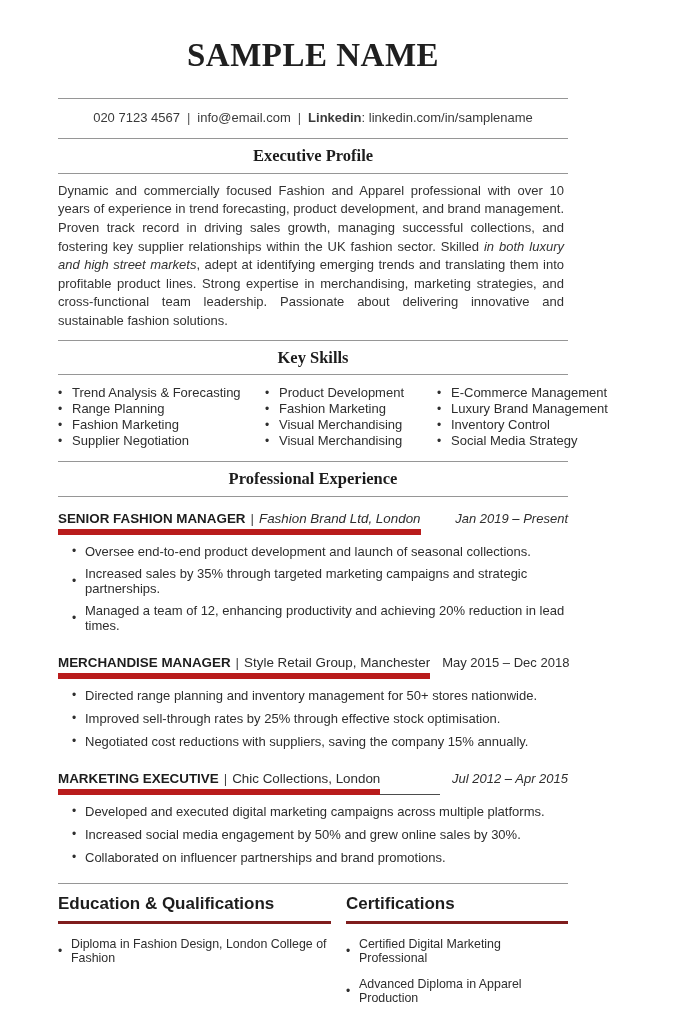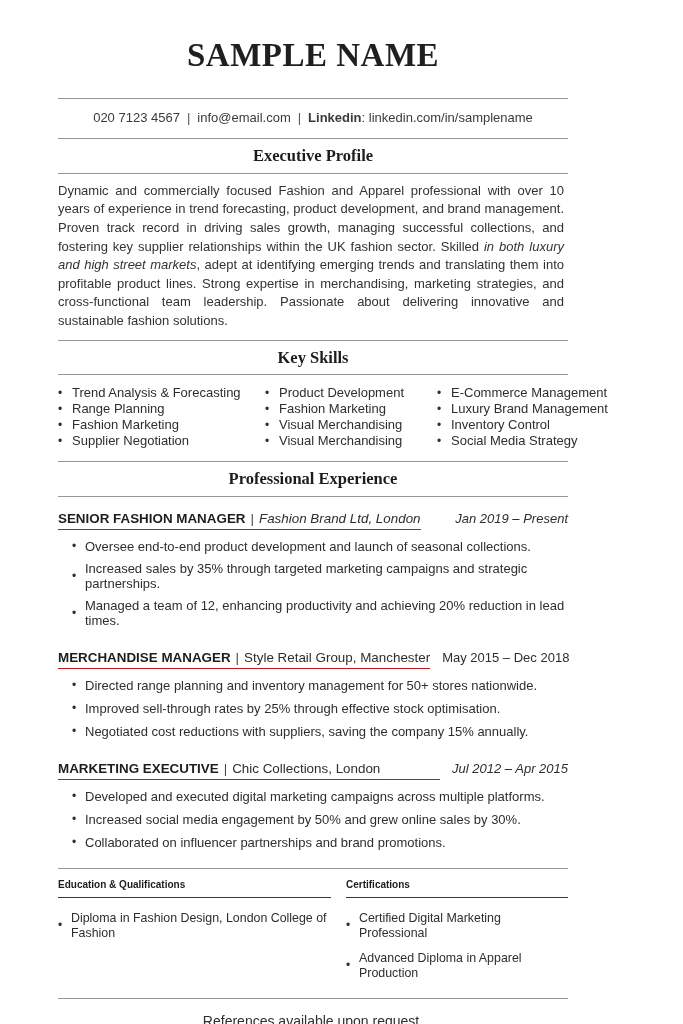--- a/index.html
+++ b/index.html
@@ -50,42 +50,42 @@
     margin: 10px 0 12px 0; 
   }
   .skill { display: flex; align-items: flex-start; font-size: 13px; line-height: 16px; }
   .dot { width: 14px; flex: 0 0 14px; text-align: left; color: #2e2e2e; }
   .dot::before { content: "\2022"; font-size: 12px; }
 
   
   .job { margin-top: 13px; }
   .job + .job { margin-top: 21px; }
   .job-head { display: flex; align-items: baseline; font-size: 13.4px; line-height: 17px; }
-  .job-title-group { border-bottom: 1px solid #b91c1c; padding-bottom: 2px; white-space: nowrap; }
+  .job-title-group { border-bottom: 6px solid #b91c1c; padding-bottom: 2px; white-space: nowrap; }
   .job-title { font-weight: 700; color: #1d1d1d; }
   .job-sep { margin: 0 5px; color: #444; }
   .leader { flex: 1 1 auto; border-bottom: 1px solid #4c4c4c; margin: 0 12px 0 0; align-self: stretch; }
   .job:nth-of-type(1) .leader { border-bottom: none; }
   .job:nth-of-type(1) .company { font-style: italic; }
   .dates { white-space: nowrap; font-size: 13px; color: #2e2e2e; margin-left: auto; }
   .job:nth-of-type(1) .dates, .job:nth-of-type(3) .dates { font-style: italic; }
   .job-bullets { margin: 8px 0 0 0; }
   .bullet-row { display: flex; align-items: center; font-size: 13px; line-height: 15px; margin: 0 0 7px 14px; }
   .bullet-row .dot { flex: 0 0 13px; width: 13px; }
 
   
   .rule.after-exp { margin-top: 18px; }
 
   
   .two-col { display: flex; margin-top: 10px; }
   .col-left { flex: 0 0 273px; margin-right: 15px; }
   .col-right { flex: 1 1 auto; }
   h3.col-heading {
-    font-size: 10px; font-weight: 700; color: #1d1d1d;
-    margin: 0; padding-bottom: 6px; border-bottom: 1px solid #7f1d1d; line-height: 1.2;
+    font-size: 17px; font-weight: 700; color: #1d1d1d;
+    margin: 0; padding-bottom: 6px; border-bottom: 3px solid #7f1d1d; line-height: 1.2;
   }
   .col-items { margin-top: 13px; }
   .col-items .bullet-row { margin: 0 0 11px 0; font-size: 12.4px; line-height: 14.5px; }
 
   .rule.after-cols { margin-top: 7px; }
 
   
   p.footer { text-align: center; font-size: 14px; color: #2e2e2e; margin: 14px 0 0 0; }
 </style>
 </head>

